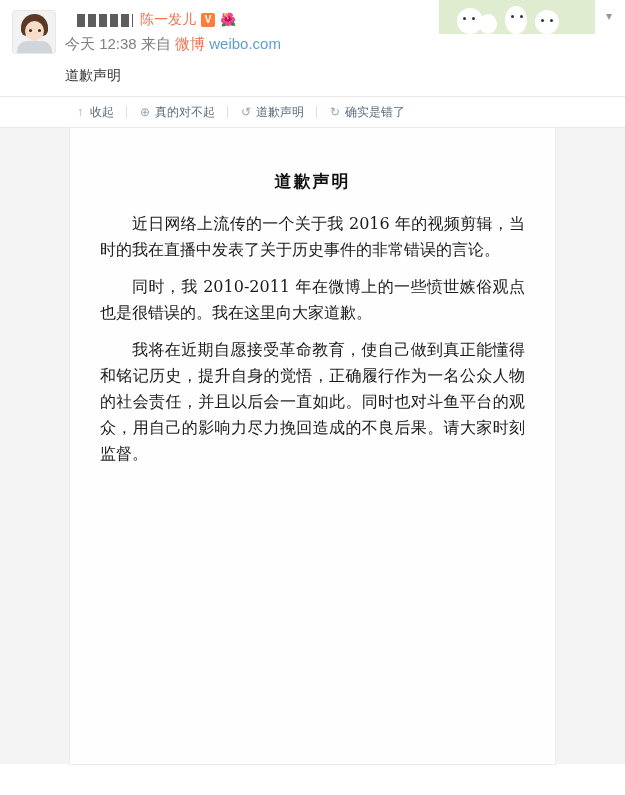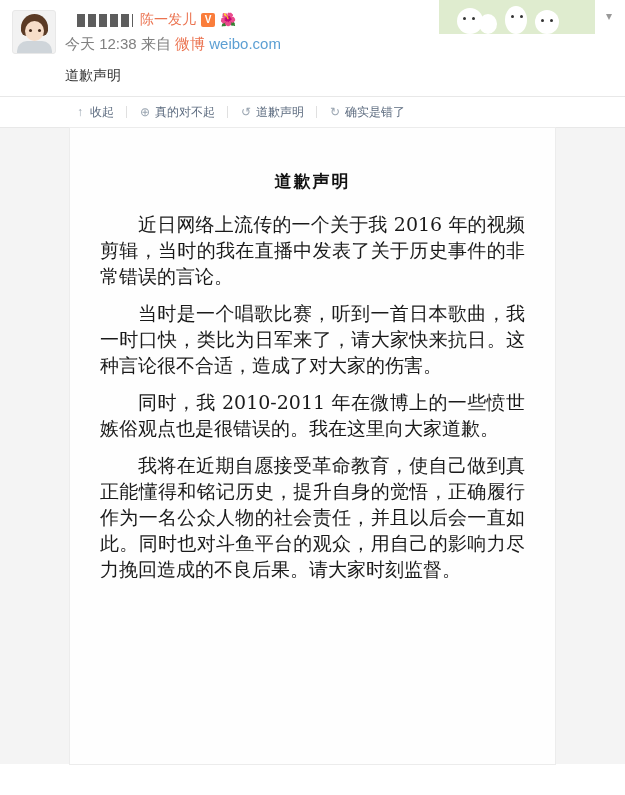--- a/index.html
+++ b/index.html
@@ -233,21 +233,21 @@
   .doc-title {
     text-align: center;
     font-size: 17px;
     font-weight: bold;
     color: #111;
     margin: 12px 0 18px 0;
     font-family: "DejaVu Serif", serif;
     letter-spacing: 2px;
   }
   .doc-p {
-    font-size: 19px;
+    font-size: 16px;
     line-height: 26px;
     color: #1a1a1a;
     text-indent: 2em;
     margin: 0 0 11px 0;
     text-align: justify;
     font-family: "DejaVu Serif", serif;
   }
   .page-left-strip {
     position: absolute;
     left: 0; top: 0;
@@ -332,20 +332,19 @@
   </div>
 
   <div class="doc-wrap">
     <div class="page-left-strip"></div>
     <div class="page-right-strip"></div>
 
     <div class="doc-page">
       <div class="doc-title">道歉声明</div>
 
       <p class="doc-p">近日网络上流传的一个关于我 2016 年的视频剪辑，当时的我在直播中发表了关于历史事件的非常错误的言论。</p>
-      <p class="doc-p">当时是一个唱歌比赛，听到一首日本歌曲，我一时口快，类比为日军来了，请大家快来抗日。这种言论很不合适，造成了对大家的伤害。</p>
       <p class="doc-p">同时，我 2010-2011 年在微博上的一些愤世嫉俗观点也是很错误的。我在这里向大家道歉。</p>
       <p class="doc-p">我将在近期自愿接受革命教育，使自己做到真正能懂得和铭记历史，提升自身的觉悟，正确履行作为一名公众人物的社会责任，并且以后会一直如此。同时也对斗鱼平台的观众，用自己的影响力尽力挽回造成的不良后果。请大家时刻监督。</p>
 
     </div>
   </div>
 
 </div>
 
 </body></html>

